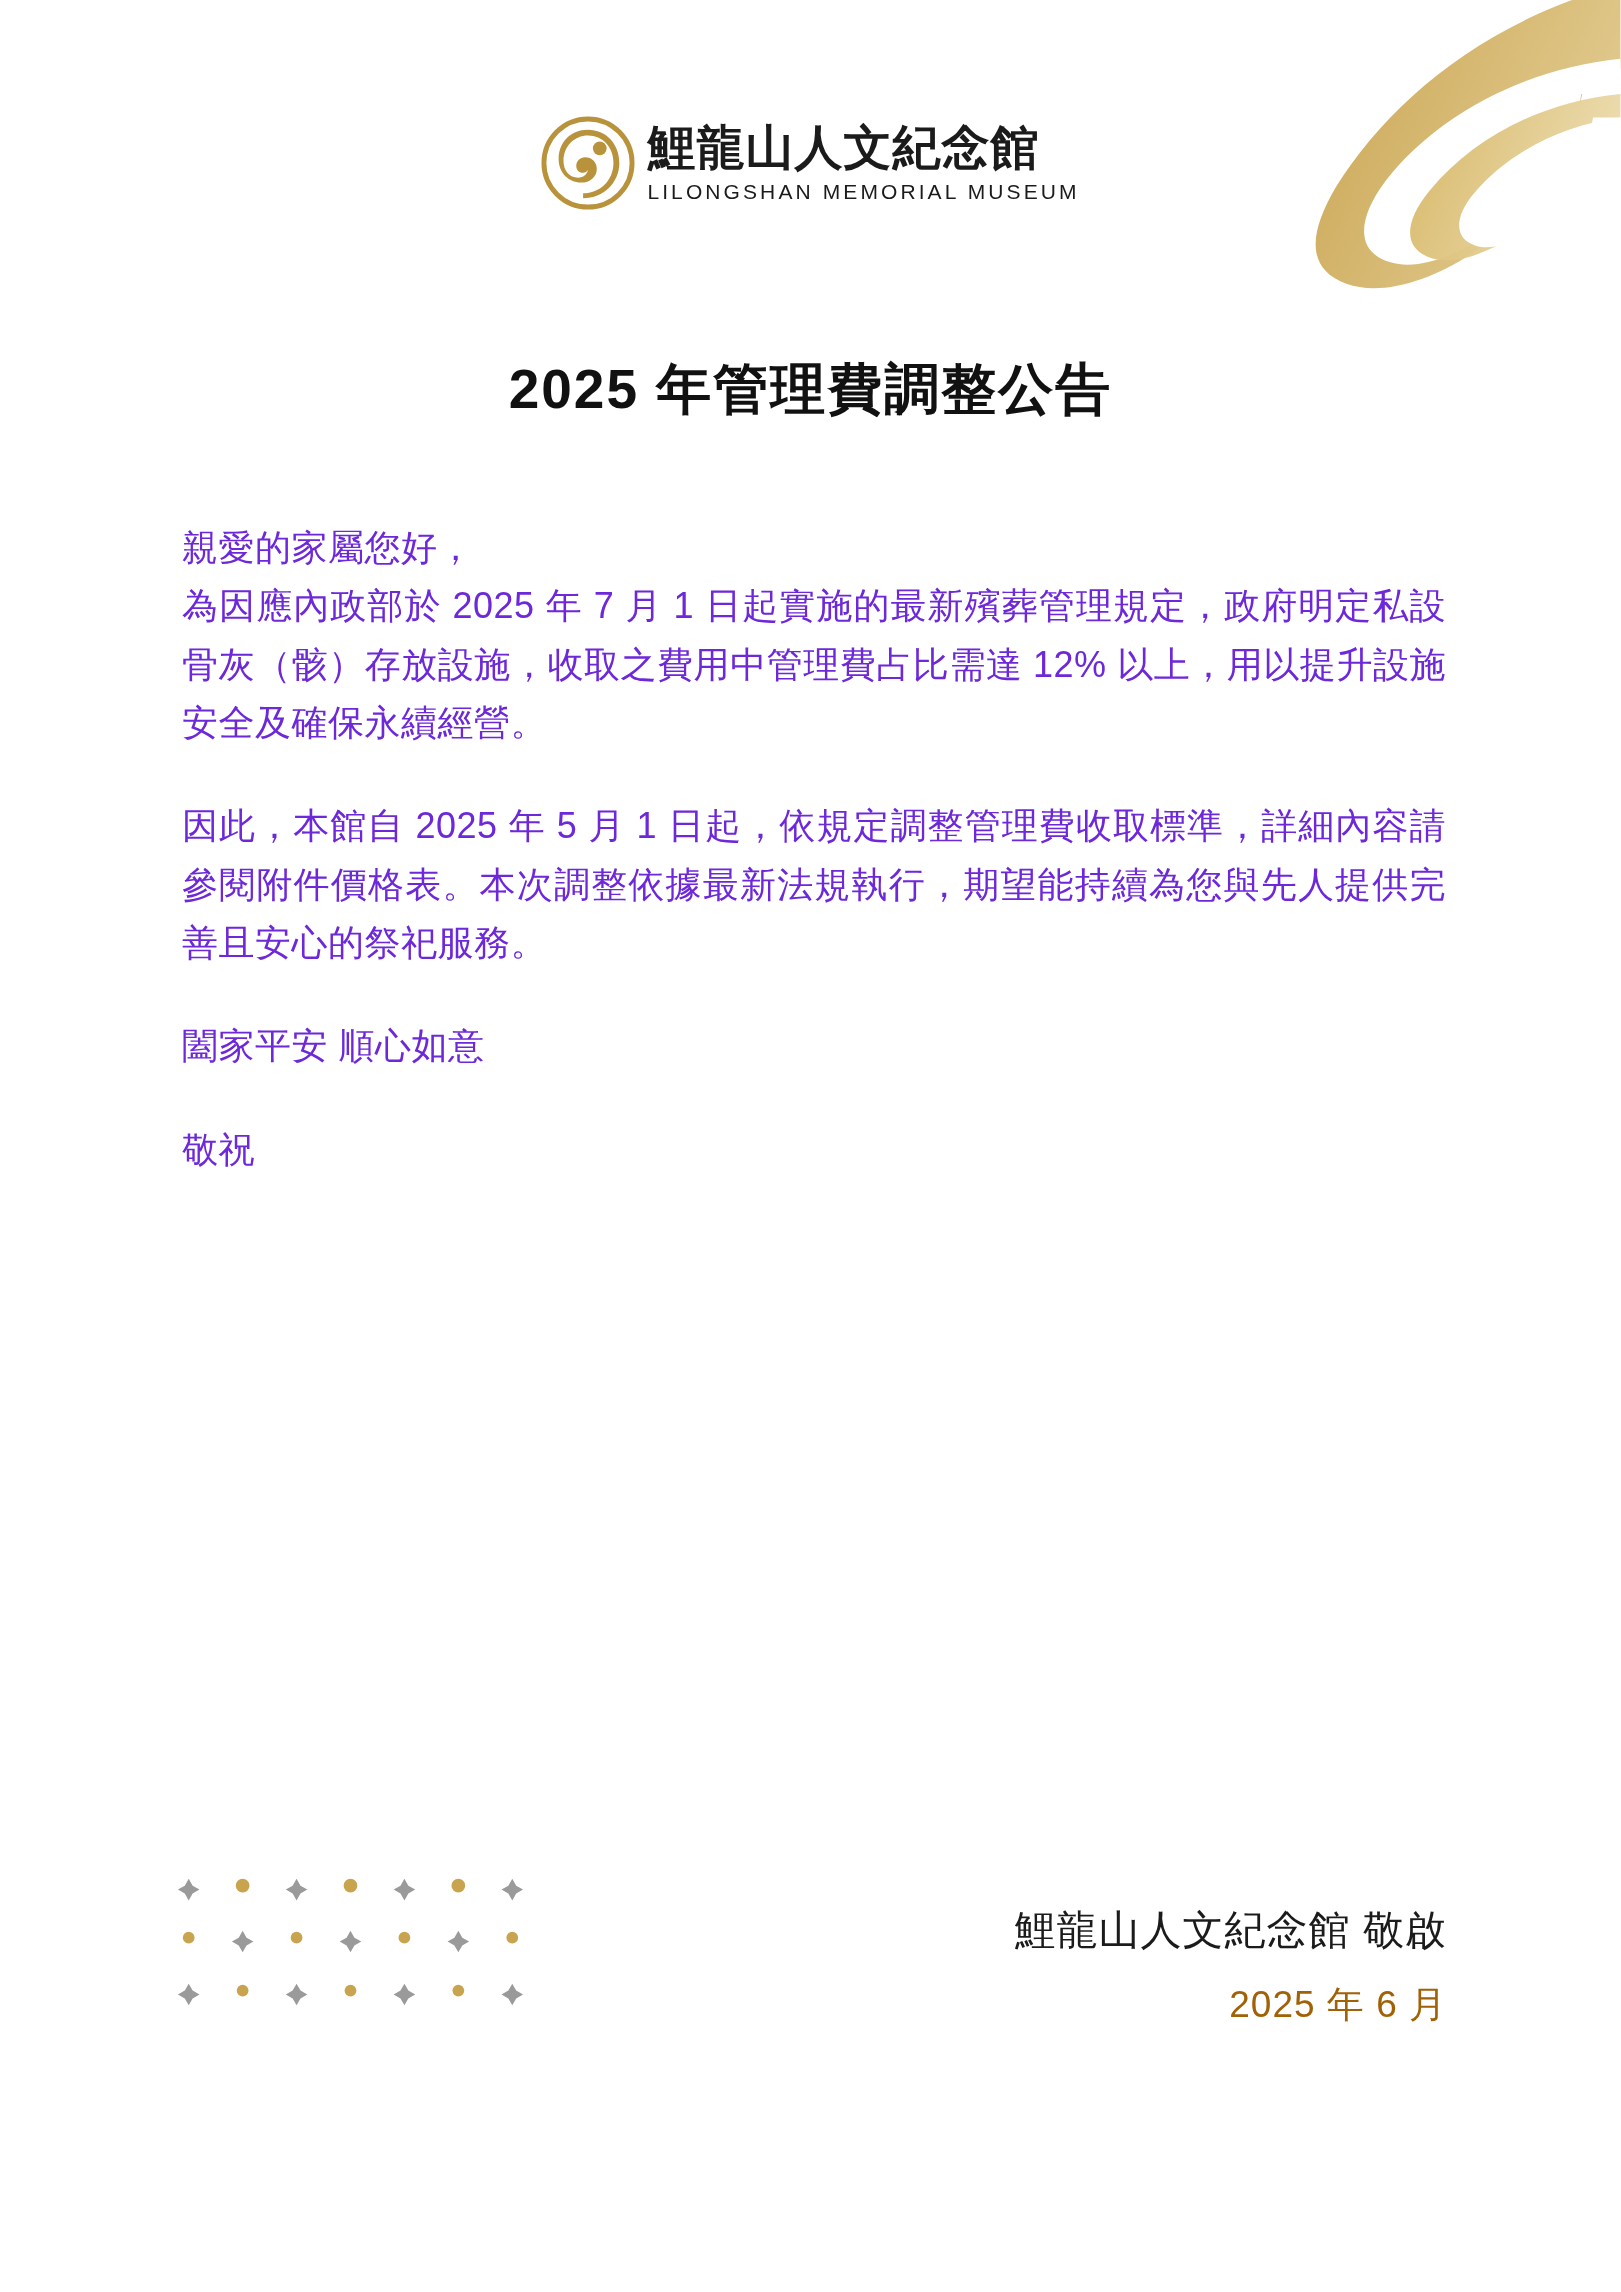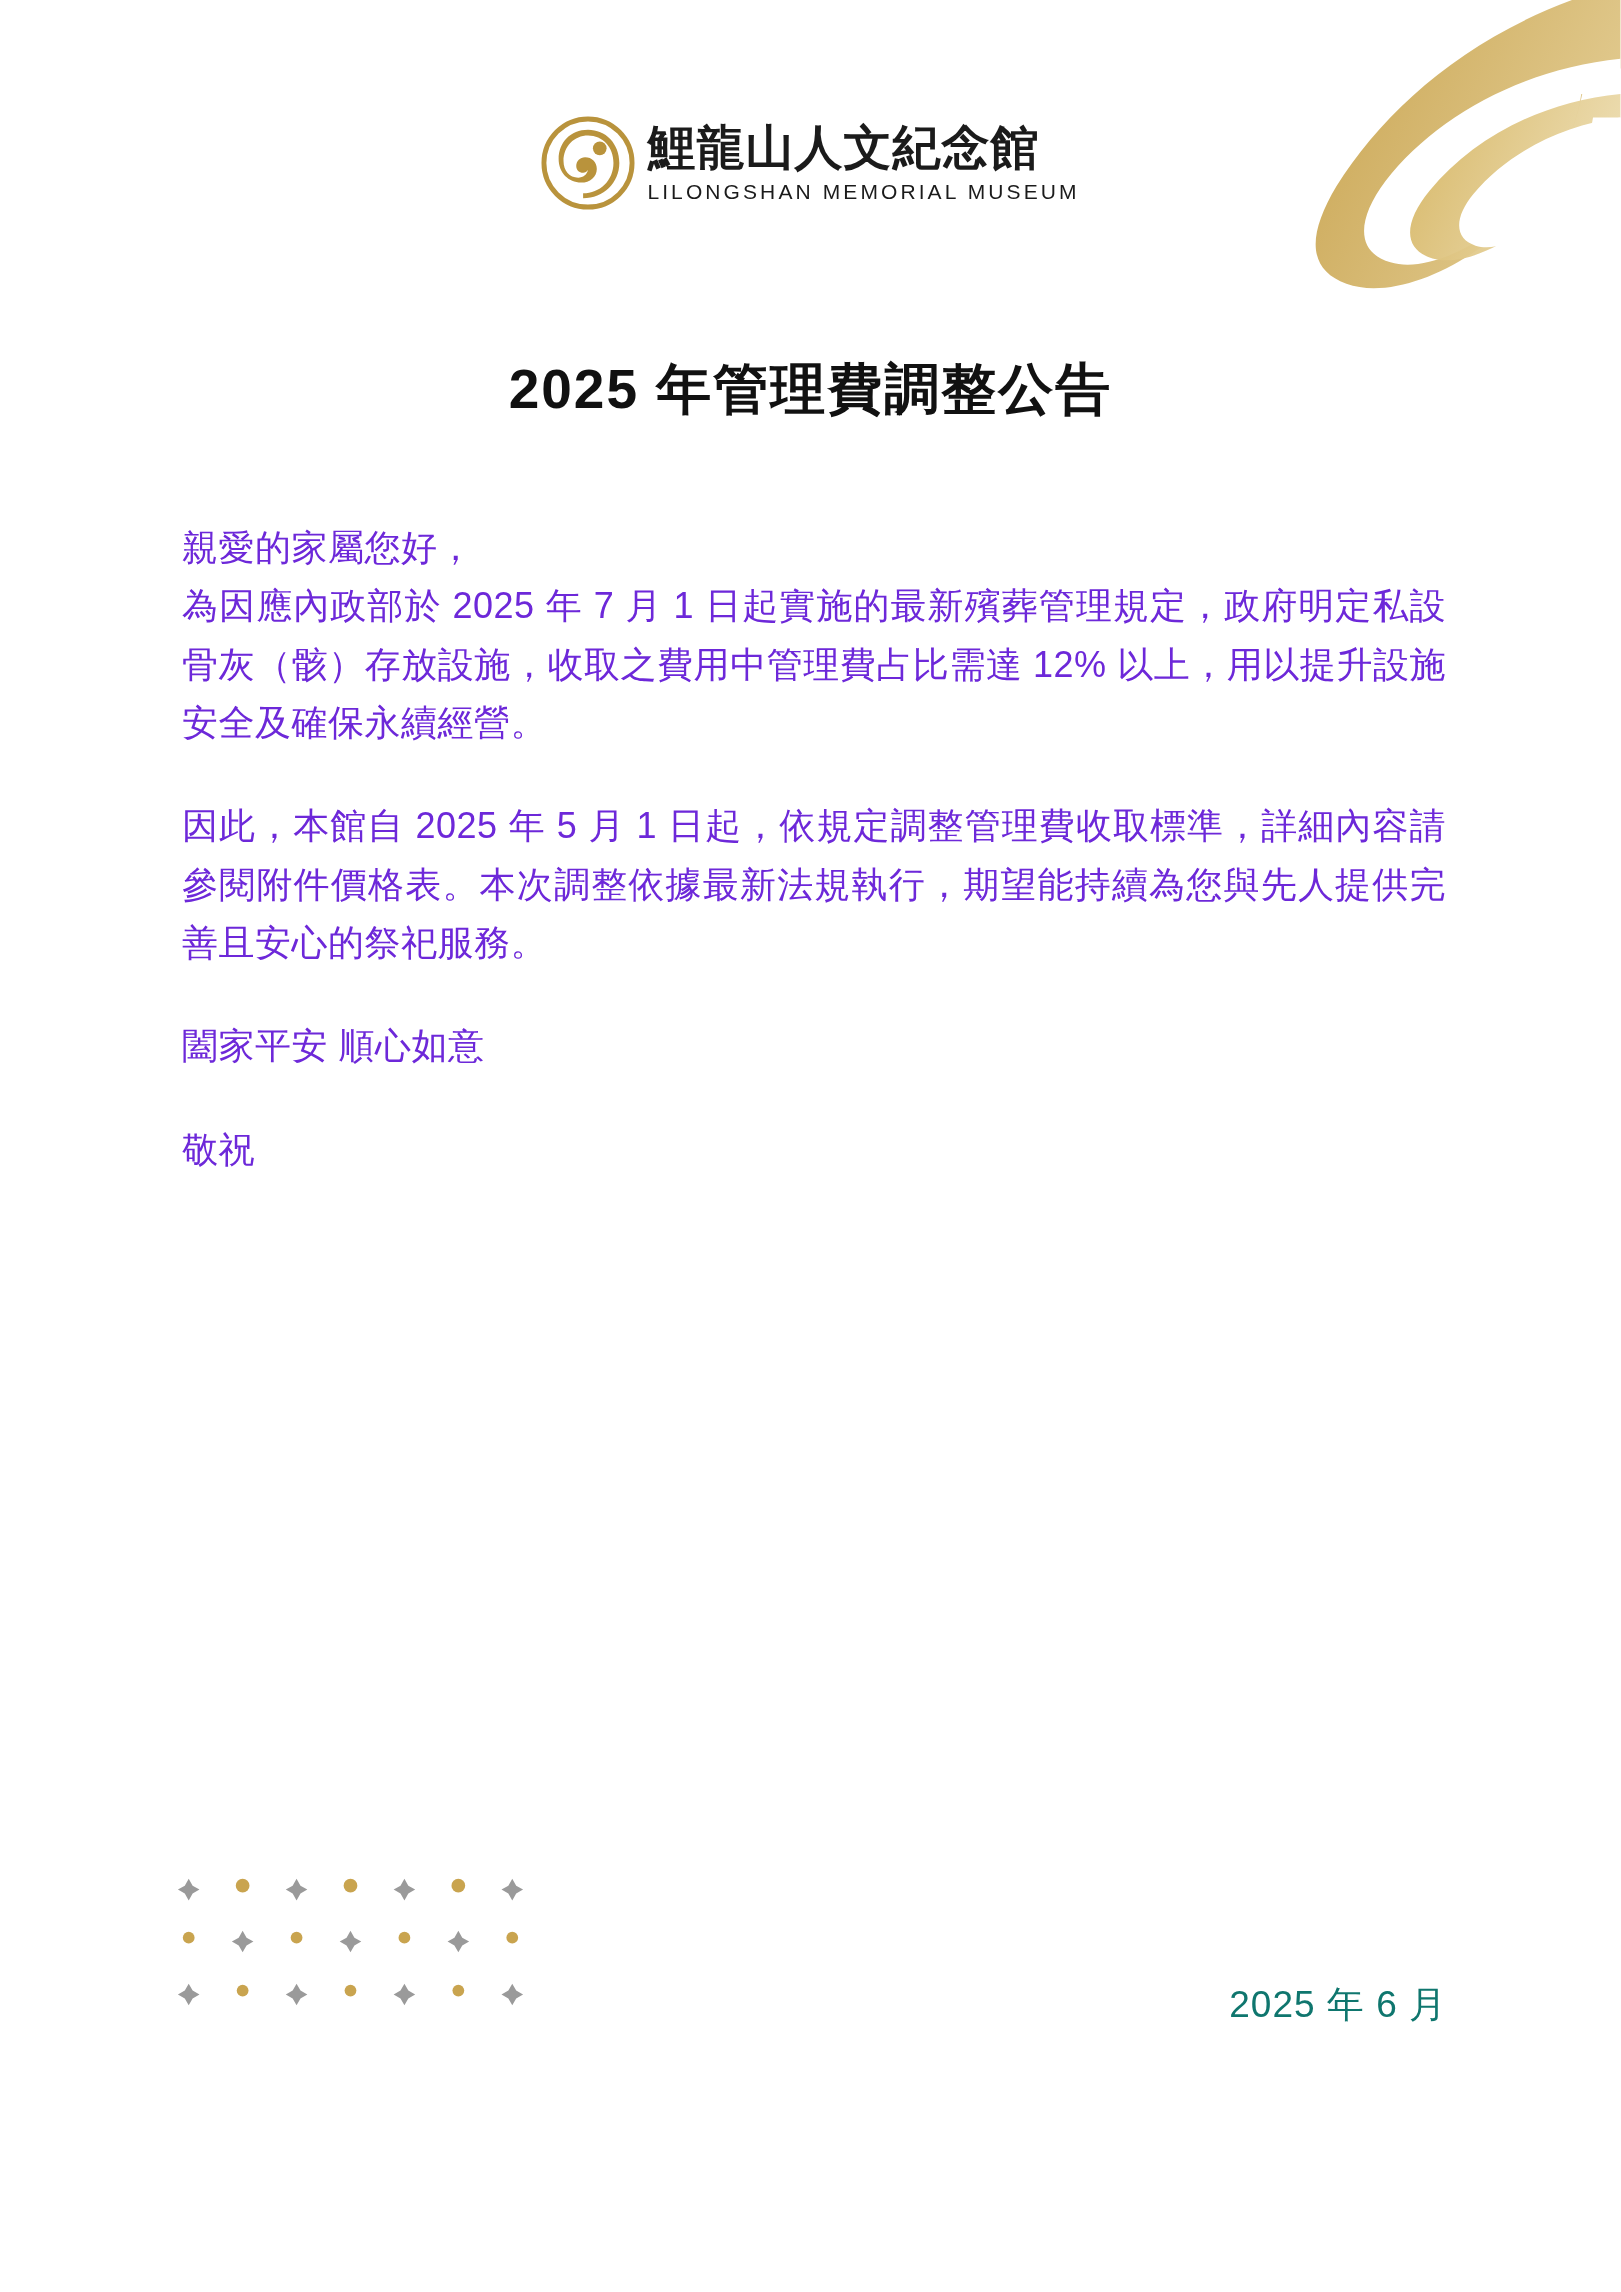--- a/index.html
+++ b/index.html
@@ -112,21 +112,21 @@
   }
   .sig-name {
     font-size: 41px;
     letter-spacing: 1px;
     color: #1b1b1b;
     white-space: nowrap;
   }
   .sig-date {
     font-size: 37px;
     letter-spacing: 1px;
-    color: #0f766e;
+    color: #a16207;
     margin-top: 21.6px;
     white-space: nowrap;
   }
 
   
   .dots {
     position: absolute;
     left: 174px;
     bottom: 265px;
     width: 402px;
@@ -218,17 +218,18 @@
       <path d="M290 71 l4 7 l7 4 l-7 4 l-4 7 l-4 -7 l-7 -4 l7 -4 Z"></path>
       <path d="M15 125 l4 7 l7 4 l-7 4 l-4 7 l-4 -7 l-7 -4 l7 -4 Z"></path>
       <path d="M125 125 l4 7 l7 4 l-7 4 l-4 7 l-4 -7 l-7 -4 l7 -4 Z"></path>
       <path d="M235 125 l4 7 l7 4 l-7 4 l-4 7 l-4 -7 l-7 -4 l7 -4 Z"></path>
       <path d="M345 125 l4 7 l7 4 l-7 4 l-4 7 l-4 -7 l-7 -4 l7 -4 Z"></path>
     </g>
   </svg>
 </div>
 
 <div class="signature">
+  <div class="sig-name">鯉龍山人文紀念館 敬啟</div>
   <div class="sig-date">2025 年 6 月</div>
 </div>
 
 <div class="bottom-bar"></div>
 
 
 </body></html>

